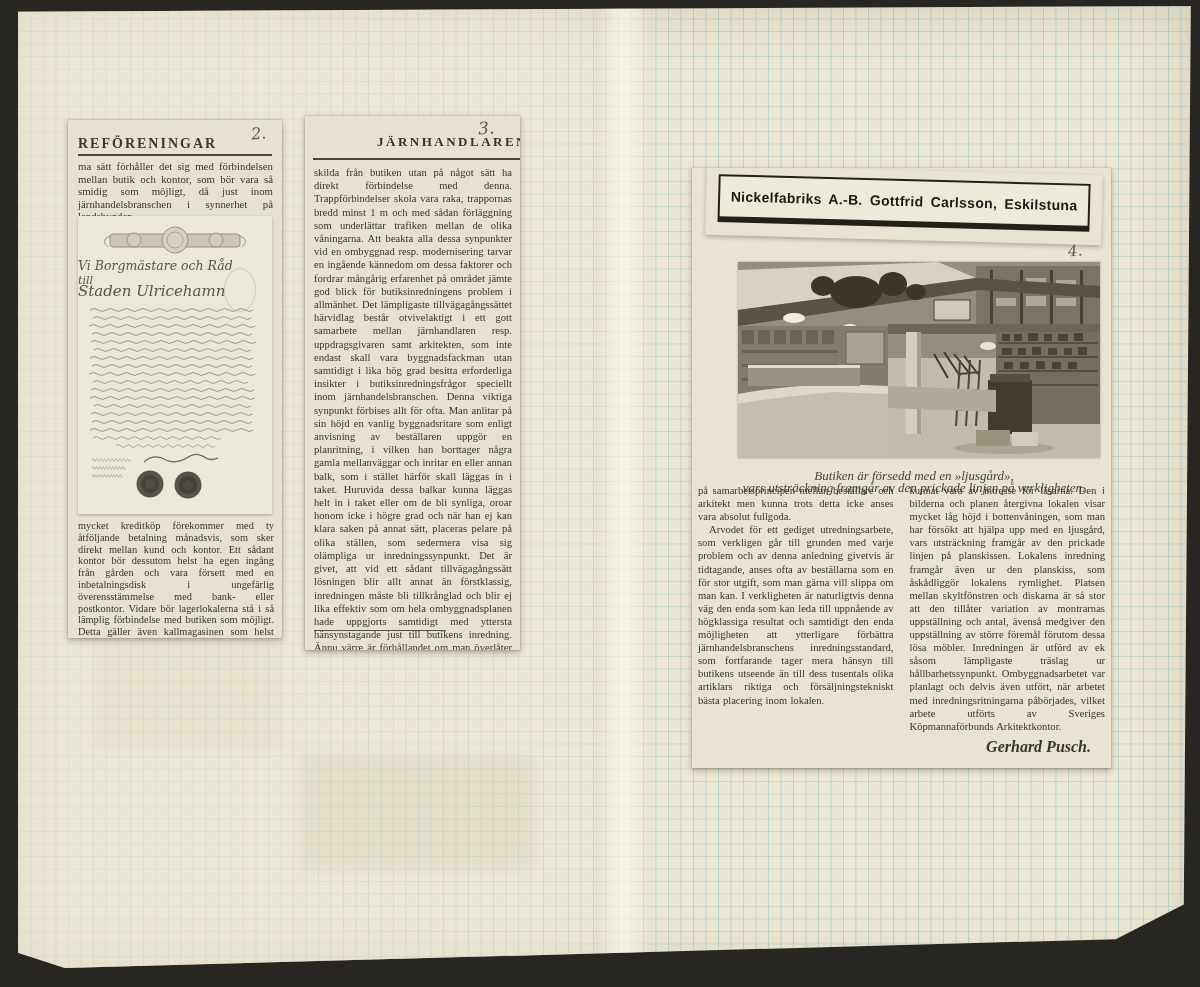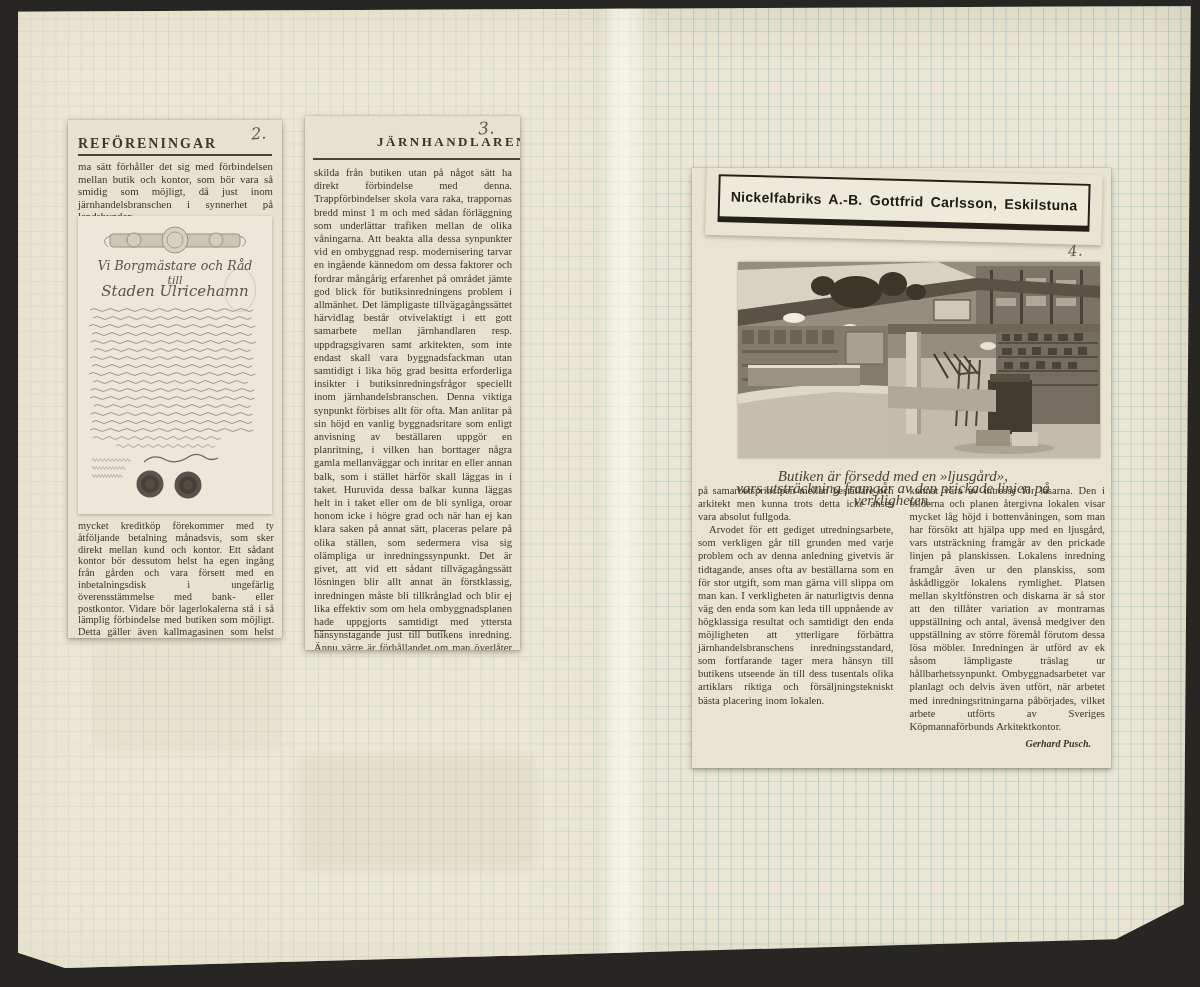--- a/index.html
+++ b/index.html
@@ -29,44 +29,44 @@
   .news{color:#38352c;text-align:justify;margin:0;}
   .hand{position:absolute;font-family:"DejaVu Serif", serif;font-style:italic;color:#5d5950;transform:rotate(-4deg);}
   .rule{position:absolute;background:#4a463c;height:2px;}
   
   .clip-left{left:50px;top:114px;width:214px;height:518px;}
   .clip-left .clip-header{position:absolute;left:10px;top:16px;font-size:14px;font-weight:bold;letter-spacing:2px;color:#3c392f;}
   .clip-left .p1{position:absolute;left:10px;top:40px;width:195px;font-size:10.8px;line-height:12.6px;word-spacing:1px;}
   .clip-left .p2{position:absolute;left:10px;top:400px;width:196px;font-size:10.4px;line-height:11.8px;word-spacing:1px;}
   .certificate{position:absolute;left:10px;top:96px;width:194px;height:298px;background:#ebe7d9;
     box-shadow:0 1px 3px rgba(70,58,34,.35);overflow:hidden;}
-  .cert-line{position:absolute;left:0;width:100%;text-align:center;font-family:"DejaVu Serif",serif;font-style:italic;color:#5a5348;}
+  .cert-line{position:absolute;left:0;width:100%;font-family:"DejaVu Serif",serif;font-style:italic;color:#5a5348;}
   .cert-l1{top:42px;font-size:12.5px;}
   .cert-l2{top:58px;font-size:11px;}
   .cert-l3{top:66px;font-size:15px;}
   .cert-emboss{position:absolute;right:16px;top:52px;width:30px;height:42px;border:1px solid rgba(150,140,115,.3);border-radius:50%;}
   
   .clip-mid{left:287px;top:110px;width:215px;height:534px;}
   .clip-mid .hdr-row{position:absolute;left:0;right:0;top:18px;height:18px;overflow:hidden;}
   .clip-mid .hdr-row span{position:absolute;right:-8px;top:0;white-space:nowrap;font-size:13px;font-weight:bold;letter-spacing:2.5px;color:#36332a;}
   .clip-mid .p1{position:absolute;left:9px;top:50px;width:198px;font-size:10.6px;line-height:13.2px;word-spacing:.5px;}
   
   .clip-right{left:674px;top:162px;width:419px;height:600px;background:#e9e4d2;}
   .headline-piece{position:absolute;left:14px;top:2px;width:396px;height:70px;background:#e9e4d2;
     transform:rotate(1.5deg);box-shadow:0 2px 4px rgba(70,58,34,.35);}
   .headline-box{margin:9px 12px;height:40px;background:#eeead9;border:2px solid #23201a;border-bottom-width:6px;
     display:flex;align-items:center;justify-content:center;}
   .headline-box span{font-family:"Liberation Sans",sans-serif;font-weight:bold;font-size:14px;letter-spacing:.3px;word-spacing:3px;color:#1d1b16;white-space:nowrap;}
   .photo{position:absolute;left:46px;top:94px;width:362px;height:196px;box-shadow:0 0 2px rgba(60,50,30,.4);}
-  .caption{position:absolute;left:11px;top:302px;width:380px;text-align:center;font-style:italic;font-size:15px;line-height:12px;color:#45423a;}
+  .caption{position:absolute;left:32px;top:302px;width:380px;text-align:center;font-style:italic;font-size:13px;line-height:12px;color:#45423a;}
   .cols{position:absolute;left:6px;top:316px;width:407px;display:flex;gap:16px;}
   .col{width:198px;}
   .col p{margin:0;font-size:10.6px;line-height:13.1px;color:#38352c;text-align:justify;word-spacing:.5px;}
   .col p.ind{text-indent:11px;}
-  .sig{margin-top:5px;padding-right:14px;text-align:right;font-style:italic;font-weight:bold;font-size:10px;color:#38352c;}
+  .sig{margin-top:5px;padding-right:14px;text-align:right;font-style:italic;font-weight:bold;font-size:16px;color:#38352c;}
 </style>
 </head>
 <body>
 
 <div class="paper">
   <div class="grid-fade"></div>
   <div class="crease" style="left:577px;"></div>
   <div class="ghost" style="left:282px;top:749px;width:235px;height:115px;background:rgba(160,140,100,.09);"></div>
   <div class="ghost" style="left:77px;top:639px;width:185px;height:105px;background:rgba(160,140,100,.05);"></div>
 

